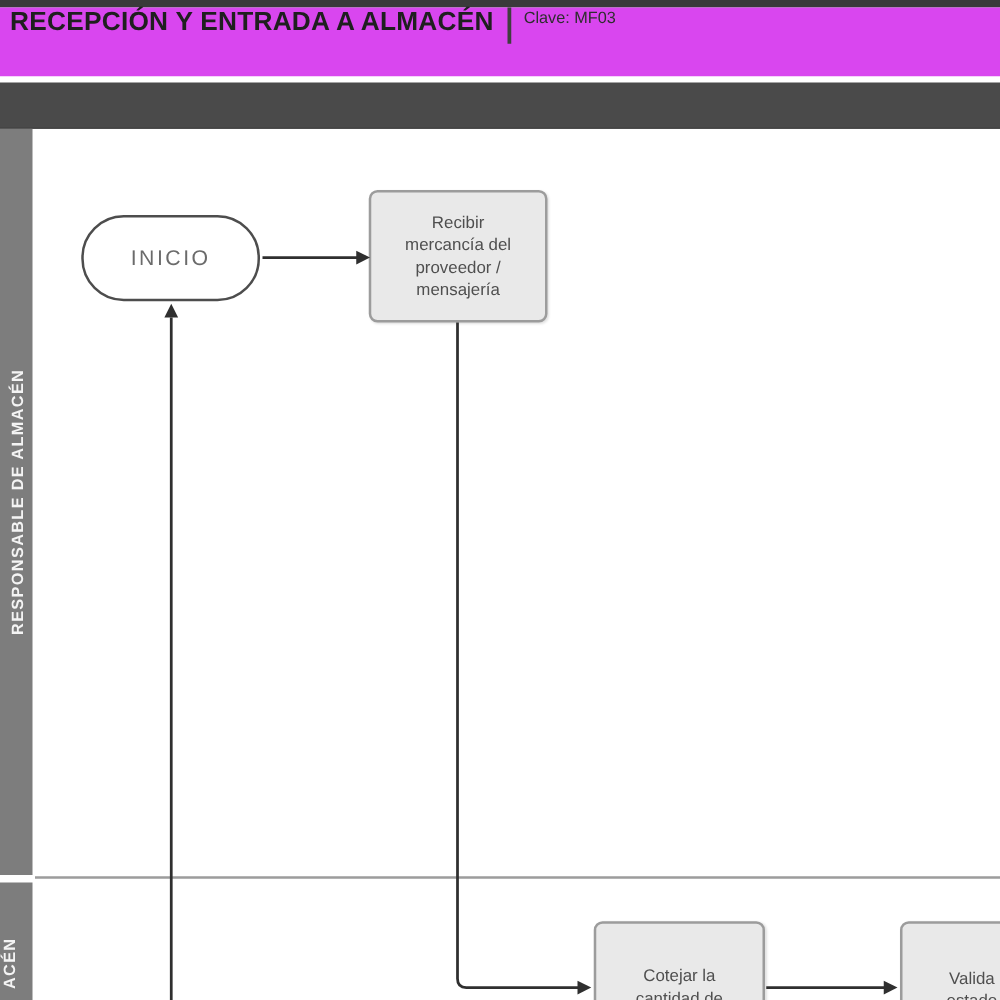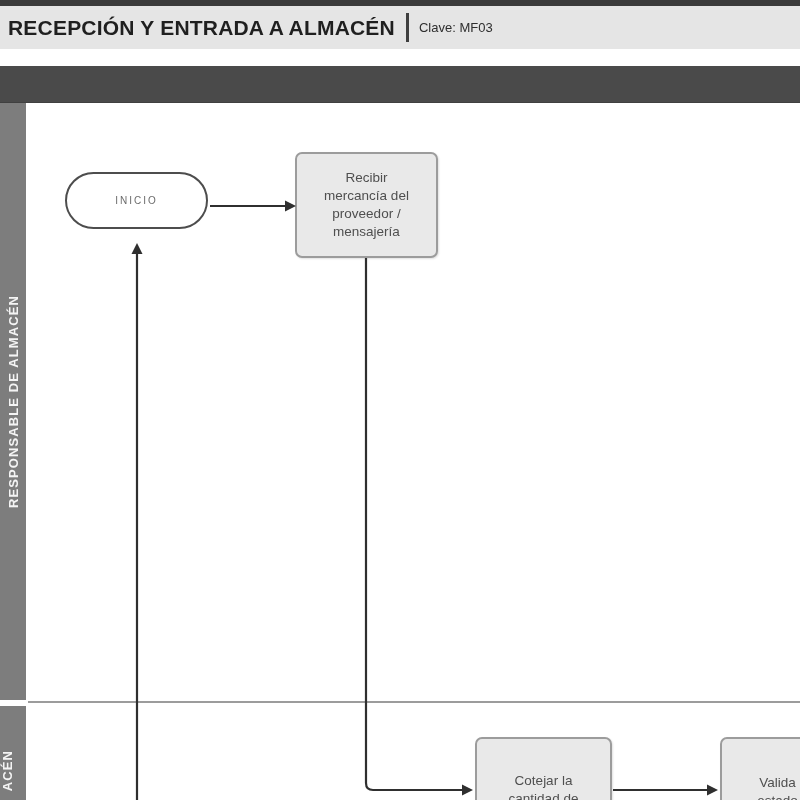--- a/index.html
+++ b/index.html
@@ -12,23 +12,23 @@
   }
 
   
   .topbar {
     position: absolute; left: 0; top: 0;
     width: 800px; height: 6px;
     background: #3a3a3a;
   }
   .doc-header {
     position: absolute; left: 0; top: 6px;
-    width: 800px; height: 43px;
-    background: #e5e5e5;
-    display: flex; align-items: center;
+    width: 800px; height: 55px;
+    background: #d946ef;
+    display: flex; 
     padding-left: 8px; box-sizing: border-box;
   }
   .doc-title {
     font-size: 21px; font-weight: bold;
     color: #1f1f1f; letter-spacing: 0.2px;
     margin: 0; white-space: nowrap;
   }
   .title-sep {
     width: 3px; height: 29px;
     background: #3f3f3f;
@@ -81,26 +81,26 @@
     position: absolute;
     box-sizing: border-box;
     text-align: center;
     color: #4f4f4f;
     font-size: 13.5px;
     line-height: 18px;
     white-space: pre-line;
   }
   .start {
     left: 65px; top: 172px;
-    width: 143px; height: 57px;
+    width: 143px; height: 69px;
     background: #ffffff;
     border: 2px solid #4d4d4d;
     border-radius: 34px;
     display: flex; align-items: center; justify-content: center;
-    color: #6b6b6b; font-size: 10px; letter-spacing: 2px;
+    color: #6b6b6b; font-size: 17px; letter-spacing: 2px;
   }
   .pbox {
     background: #e9e9e9;
     border: 2px solid #9c9c9c;
     border-radius: 7px;
     box-shadow: 1px 1px 2px rgba(0,0,0,0.12);
   }
   .recibir {
     left: 295px; top: 152px;
     width: 143px; height: 106px;

